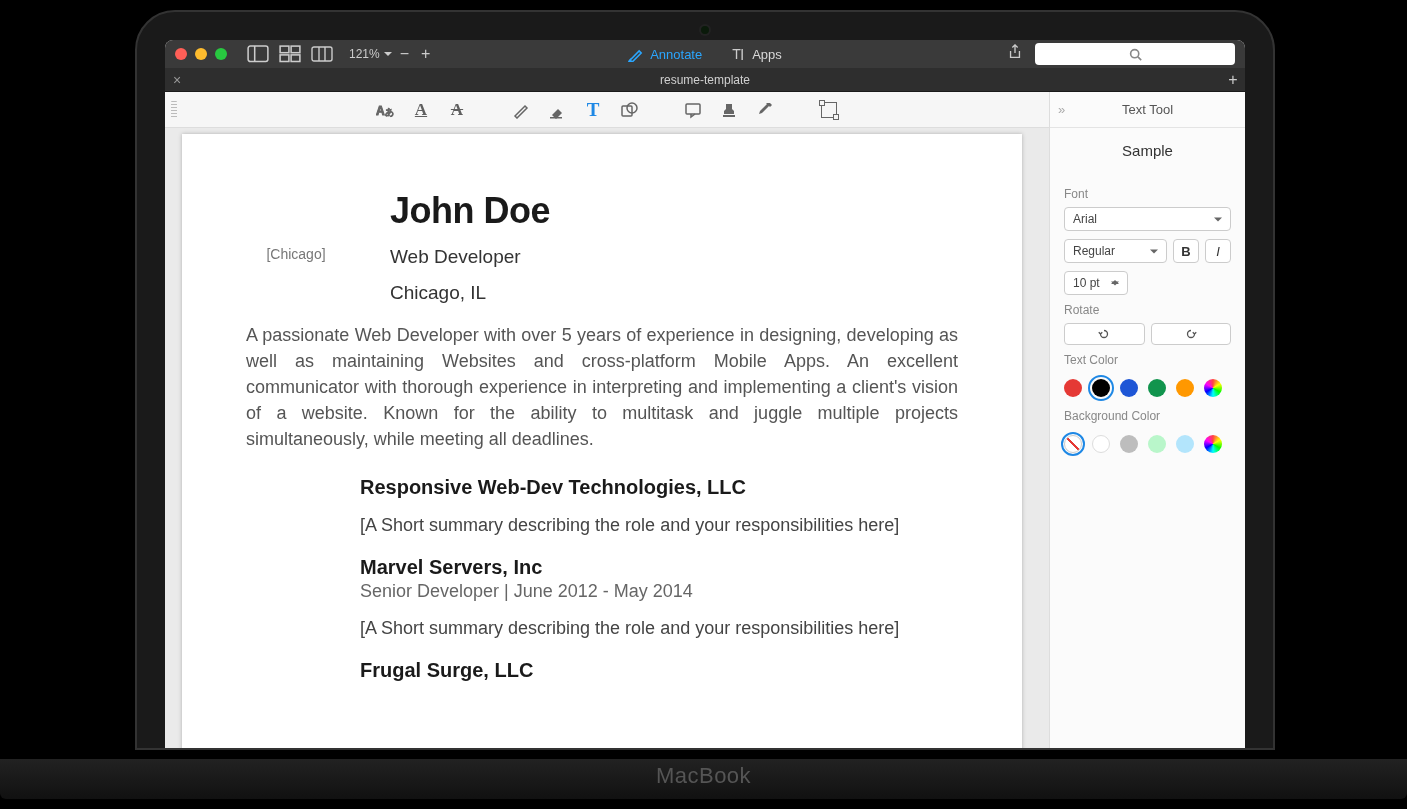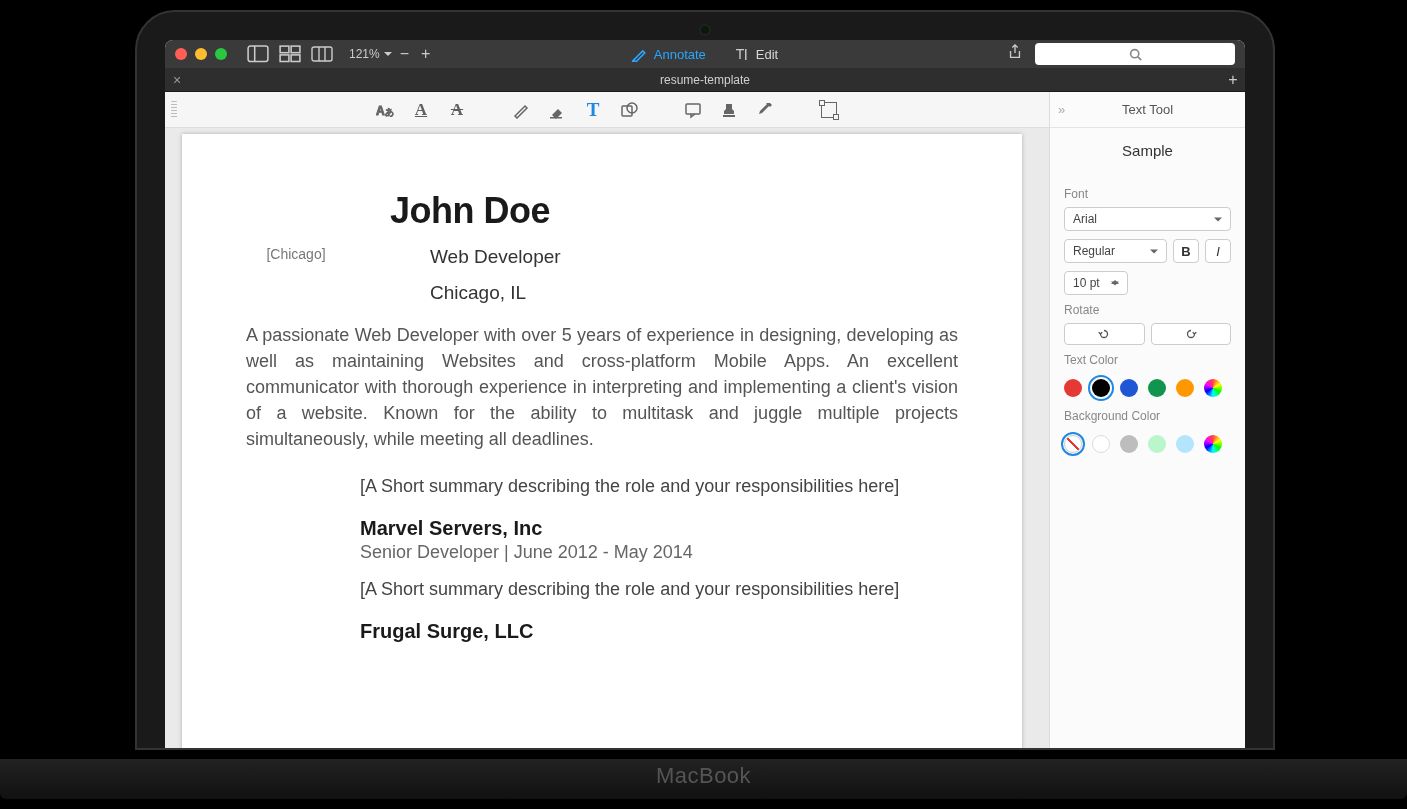--- a/index.html
+++ b/index.html
@@ -200,21 +200,21 @@
   .resume-head { display:flex; gap:44px; align-items:flex-start; margin-bottom:18px;}
   .monogram {
     width:100px; text-align:center;
     color:#777; font-size:14px;
     margin-top:56px;
   }
   .r-name {
     font-size:36px; font-weight:800; color:#1a1a1a;
     letter-spacing: -0.5px;
   }
-  .r-sub { font-size:19px; color:#333; margin-top:14px;margin-left:40px;}
+  .r-sub { font-size:19px; color:#333; margin-top:14px;}
   .summary {
     font-size:18px; line-height:1.45;
     color:#555; text-align:justify;
     margin: 10px 0 24px;
   }
   .section-h {
     font-size:15px; font-weight:800;
     color:#9b9b9b; letter-spacing:.4px;
     margin-left:114px;
     margin-bottom:4px;
@@ -334,21 +334,21 @@
                 <path d="M2 14 L11 5 L13 7 L4 16 Z"></path>
                 <path d="M2 14 L0 16 L2 16 Z" fill="#2aa6ff"></path>
               </svg>
             <span>Annotate</span>
           </div>
           <div class="mode-btn">
             <svg viewBox="0 0 16 16" stroke="#ccc" fill="none" stroke-width="1.4">
                 <text x="2" y="13" font-size="14" fill="#ccc" stroke="none">T</text>
                 <line x1="12" y1="3" x2="12" y2="14"></line>
               </svg>
-            <span>Edit</span>
+            <span>Apps</span>
           </div>
         </div>
 
         <div class="top-right">
           <div class="share-btn">
             <svg viewBox="0 0 16 18">
                 <path d="M8 1 L8 10 M5 4 L8 1 L11 4 M3 8 v7 h10 v-7"></path>
               </svg>
           </div>
           <div class="search-box">
@@ -441,20 +441,21 @@
                 <div class="monogram">[Chicago]</div>
                 <div>
                   <div class="r-name">John Doe</div>
                   <div class="r-sub">Web Developer</div>
                   <div class="r-sub">Chicago, IL</div>
                 </div>
               </div>
               <div class="summary">A passionate Web Developer with over 5 years of experience in designing, developing as well as maintaining Websites and cross-platform Mobile Apps. An excellent communicator with thorough experience in interpreting and implementing a client's vision of a website. Known for the ability to multitask and juggle multiple projects simultaneously, while meeting all deadlines.</div>
 
               <div class="exp">
+                <div class="exp-co">Responsive Web-Dev Technologies, LLC</div>
                 <div class="exp-sum">[A Short summary describing the role and your responsibilities here]</div>
               </div>
               <div class="exp">
                 <div class="exp-co">Marvel Servers, Inc</div>
                 <div class="exp-role">Senior Developer | June 2012 - May 2014</div>
                 <div class="exp-sum">[A Short summary describing the role and your responsibilities here]</div>
               </div>
               <div class="exp" style="margin-bottom:0">
                 <div class="exp-co">Frugal Surge, LLC</div>
               </div>

